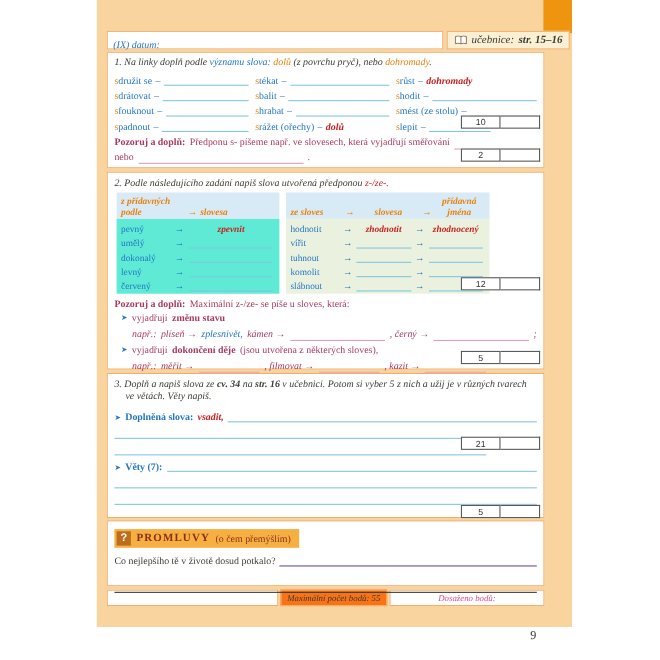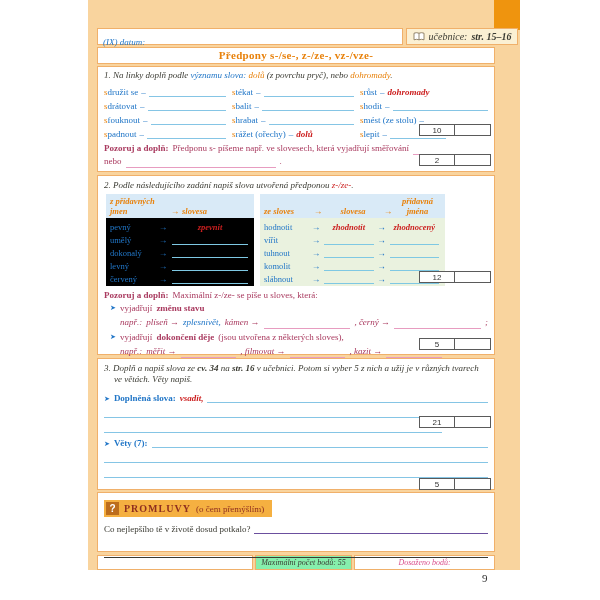--- a/index.html
+++ b/index.html
@@ -75,21 +75,21 @@
   }
   .score div + div { border-left:none; }
 
   .tbl { display:flex; gap:6px; margin:3px 0 3px 2px; margin-right:43px; font-size:8.5px; }
   .tbl-left { width:148px; }
   .tbl-right { flex:1; }
   .thead { background:#d9eaf7; color:#e8820c; font-style:italic; font-weight:bold;
            display:grid; align-items:end; padding:2px 4px; min-height:24px; }
   .thead.gl { grid-template-columns:58px 14px 1fr; }
   .thead.gr { grid-template-columns:48px 12px 58px 12px 1fr; }
-  .tbody-l { background:#000000; padding:1px 4px 2px; }
+  .tbody-l { background:#5eead4; padding:1px 4px 2px; }
   .tbody-r { background:#eaf2df; padding:1px 4px 2px; }
   .trow { display:grid; align-items:end; height:13px; }
   .trow.gl { grid-template-columns:46px 14px 1fr; }
   .trow.gr { grid-template-columns:46px 12px 1fr 12px 1fr; }
   .tword { color:#2176c7; white-space:nowrap; }
   .tarrow { color:#2176c7; text-align:center; }
   .tarrow.o { color:#e8820c; }
   .tans { color:#cc1f1f; font-style:italic; font-weight:bold; text-align:center; white-space:nowrap; }
   .tline { height:9px; border-bottom:1px solid #7ec8e3; margin:0 2px; }
 
@@ -108,21 +108,21 @@
             display:flex; align-items:center; justify-content:center; }
   .prom-title { color:#8e2e1f; font-weight:bold; font-size:10px; letter-spacing:1px; }
   .prom-sub { color:#8e2e1f; font-size:9px; }
   .q-row { display:flex; align-items:flex-end; gap:4px; margin-top:7px; font-size:9px; }
   .q-row > span { white-space:nowrap; }
   .full-line { height:10px; border-bottom:1px solid; margin-top:14px; }
 
   .footer { display:flex; gap:2px; height:15px; font-size:8px; font-style:italic; }
   .fcell { border:1px solid #f0b06a; background:#fff; display:flex; align-items:center; justify-content:center; }
   .fc1 { width:156px; }
-  .fc2 { width:97px; background:#86efac; color:#3b3b33; }
+  .fc2 { width:97px; background:#f97316; color:#3b3b33; }
   .fc3 { flex:1; color:#d94f8c; }
 
   .pagenum { position:absolute; left:482px; top:572px; font-size:11px; color:#333; }
   .book-svg { flex:0 0 auto; }
 </style>
 </head>
 <body>
 
 <div class="page-bg"></div>
 <div class="corner"></div>
@@ -136,23 +136,20 @@
     <div class="ucebnice-cell">
       <svg class="book-svg" width="12" height="9" viewBox="0 0 12 9">
         <path d="M1 1.2 Q3.5 0.2 6 1.2 Q8.5 0.2 11 1.2 V7.8 Q8.5 6.8 6 7.8 Q3.5 6.8 1 7.8 Z" fill="#fff" stroke="#7a6a4f" stroke-width="0.8"></path>
         <line x1="6" y1="1.2" x2="6" y2="7.8" stroke="#7a6a4f" stroke-width="0.8"></line>
       </svg>
       <span class="it fs8 dark">učebnice:</span>
       <span class="it fs8 dark b">str. 15–16</span>
     </div>
   </div>
 
-  <div class="title-bar">
-    <span>Předpony s-/se-, z-/ze-, vz-/vze-</span>
-  </div>
 
   <section class="box" id="box1">
     <p class="instr">
       <span>1.</span>
       <span>Na linky doplň podle</span>
       <span class="blue">významu slova:</span>
       <span class="orange">dolů</span>
       <span>(z povrchu pryč), nebo</span>
       <span class="orange">dohromady</span><span>.</span>
     </p>
@@ -242,21 +239,21 @@
 
   <section class="box" id="box2">
     <p class="instr">
       <span>2.</span>
       <span>Podle následujícího zadání napiš slova utvořená předponou</span>
       <span class="red">z-/ze-</span><span>.</span>
     </p>
     <div class="tbl">
       <div class="tbl-left">
         <div class="thead gl">
-          <span>z přídavných jmen</span>
+          <span>z přídavných podle</span>
           <span class="tarrow o">→</span>
           <span>slovesa</span>
         </div>
         <div class="tbody-l">
           <div class="trow gl">
               <span class="tword">pevný</span>
               <span class="tarrow">→</span>
               <span class="tans">zpevnit</span>
             </div>
           <div class="trow gl">

